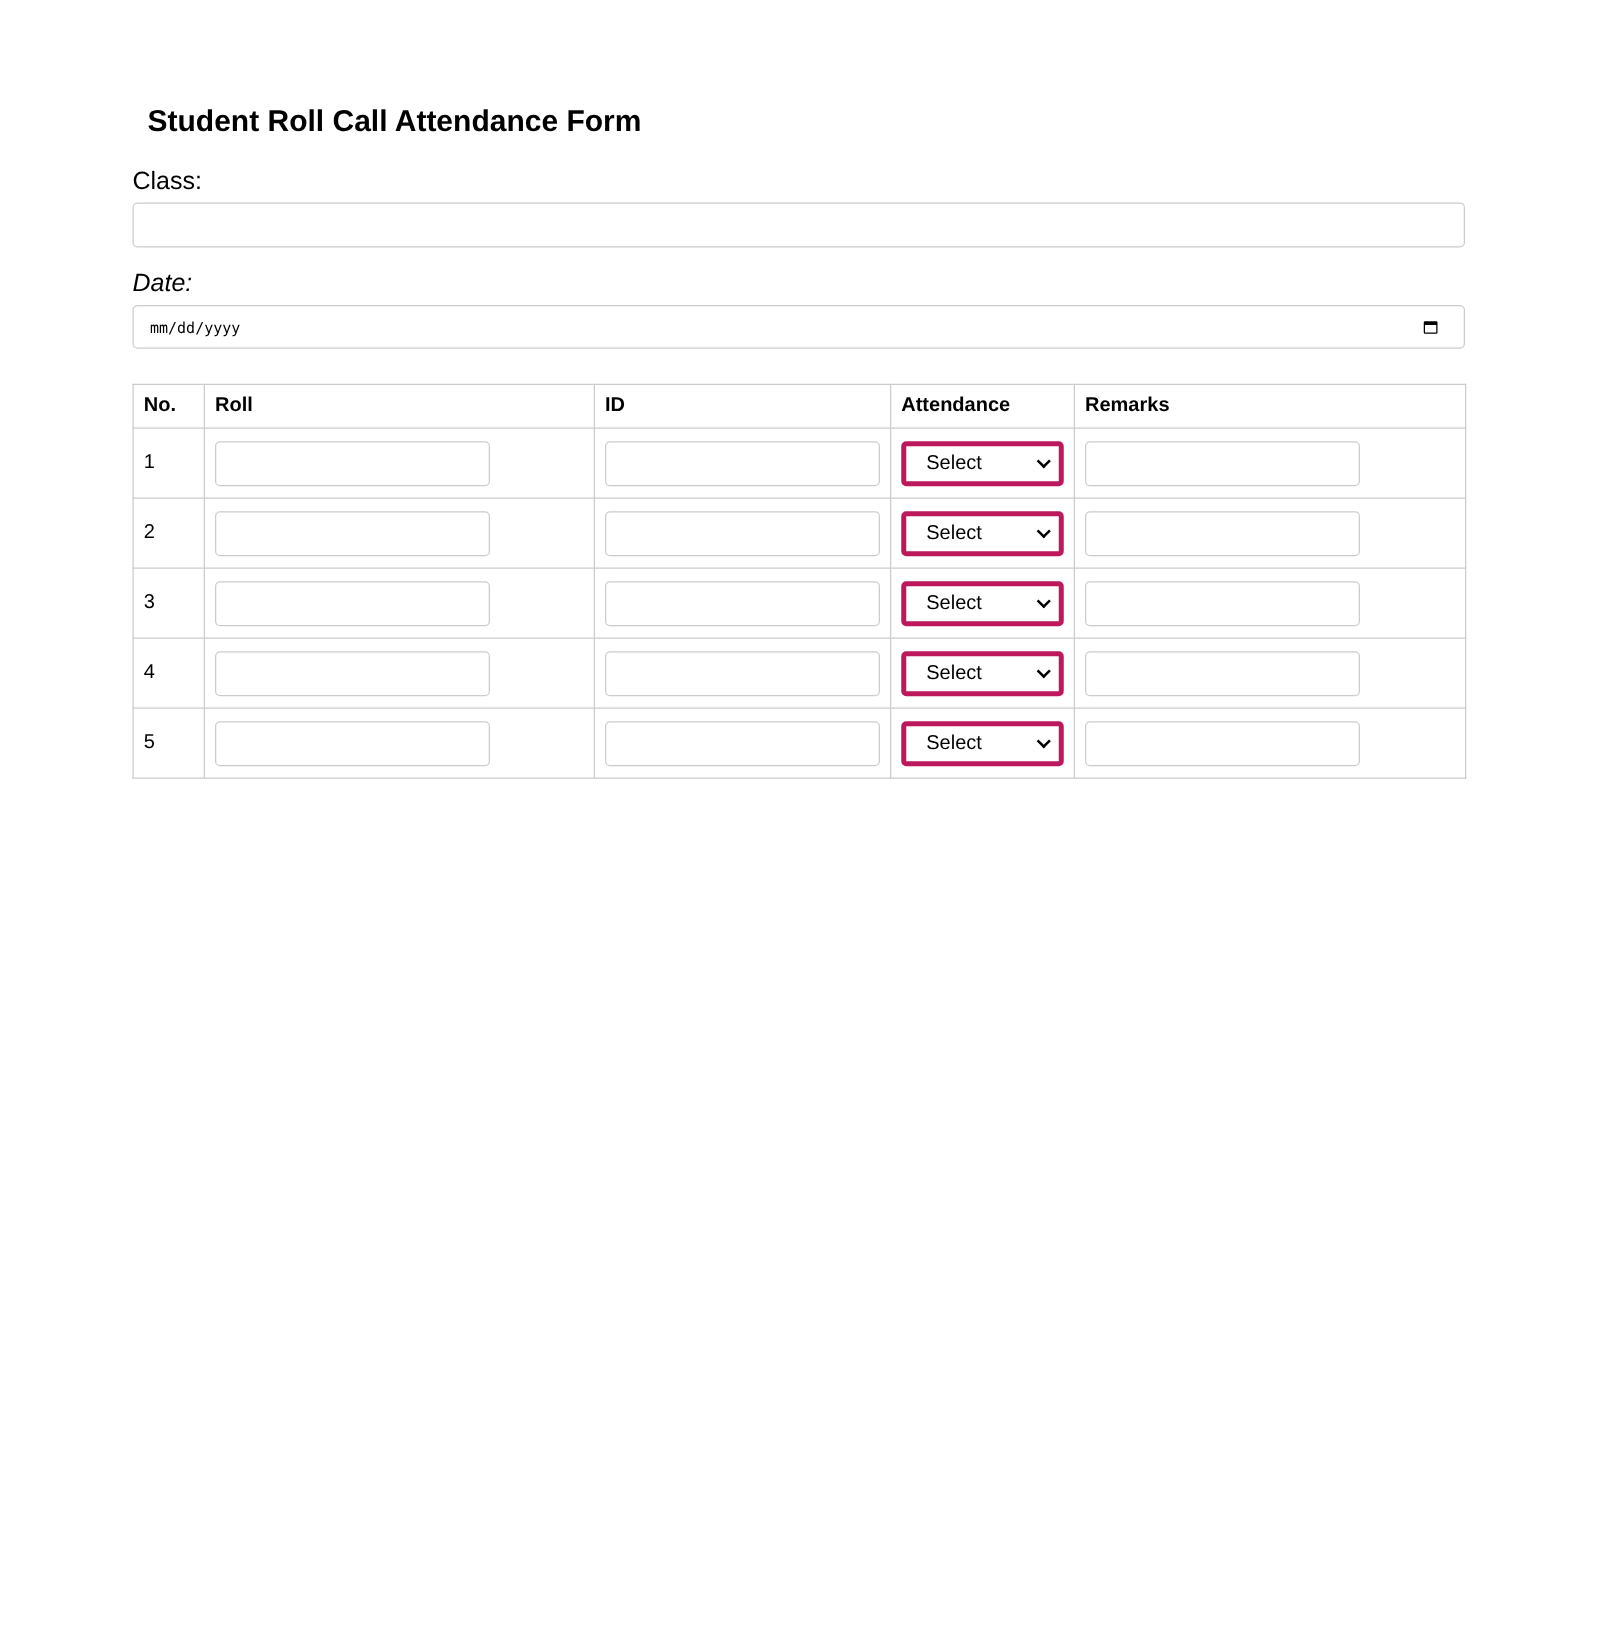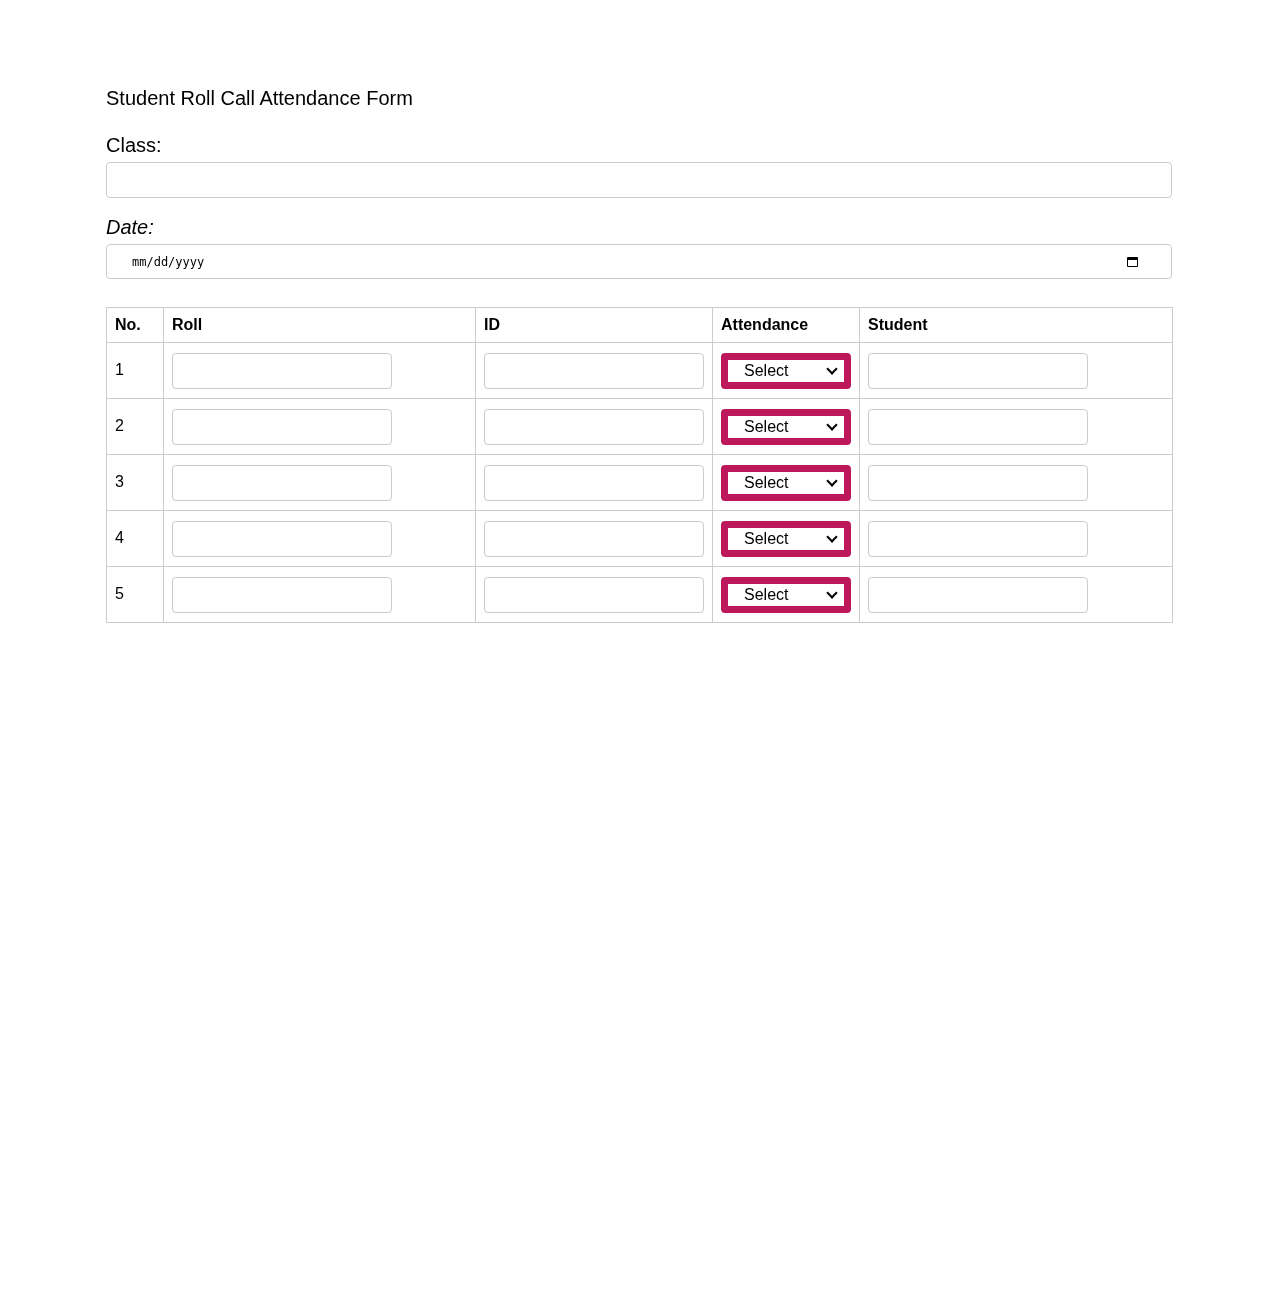--- a/index.html
+++ b/index.html
@@ -9,41 +9,41 @@
       color: #000;
       font-size: 16px;
     }
     .container {
       position: absolute;
       left: 106px; top: 0;
       width: 1066px;
     }
     h1 {
       position: absolute;
-      top: 84px; left: 0;
+      top: 84px; left: 12px;
       margin: 0;
-      font-size: 20px;
-      font-weight: normal;
+      font-size: 24px;
+      font-weight: bold;
       line-height: 28px;
       white-space: nowrap;
     }
     .label {
       position: absolute; left: 0;
       font-size: 20px; line-height: 18px;
       white-space: nowrap;
     }
     .text-field {
       position: absolute; left: 0;
       width: 1066px; box-sizing: border-box;
       border: 1px solid #cccccc;
       border-radius: 4px;
       background: #fff;
       font-family: "Liberation Sans", sans-serif;
       font-size: 14px;
-      padding: 0 24px;
+      padding: 0 12px;
       outline: none;
     }
     .date-field {
       display: flex; align-items: center; justify-content: space-between;
     }
     .date-placeholder {
       font-family: "DejaVu Sans Mono", monospace;
       font-size: 12px;
       color: #000;
       letter-spacing: 0px;
@@ -84,21 +84,21 @@
       box-sizing: border-box;
       border: 1px solid #cccccc;
       border-radius: 4px;
       background: #fff;
       margin-top: 1px;
     }
     .cell-select {
       display: flex; align-items: center; justify-content: space-between;
       width: 130px; height: 36px;
       box-sizing: border-box;
-      border: 7px solid #be185d;
+      border: 4px solid #be185d;
       border-radius: 4px;
       background: #fff;
       padding: 0 6px 0 16px;
       font-size: 16px;
       margin-top: 1px;
       cursor: pointer;
     }
     .chevron {
       width: 6px; height: 6px;
       border-right: 2px solid #000;
@@ -130,21 +130,21 @@
       <col style="width:237px">
       <col style="width:147px">
       <col style="width:313px">
     </colgroup>
     <thead>
       <tr>
         <th>No.</th>
         <th>Roll</th>
         <th>ID</th>
         <th>Attendance</th>
-        <th>Student</th>
+        <th>Remarks</th>
       </tr>
     </thead>
     <tbody>
       <tr>
         <td class="num">1</td>
         <td>
             <input type="text" class="cell-input" value="" style="">
           </td>
         <td>
             <input type="text" class="cell-input" value="" style="">

